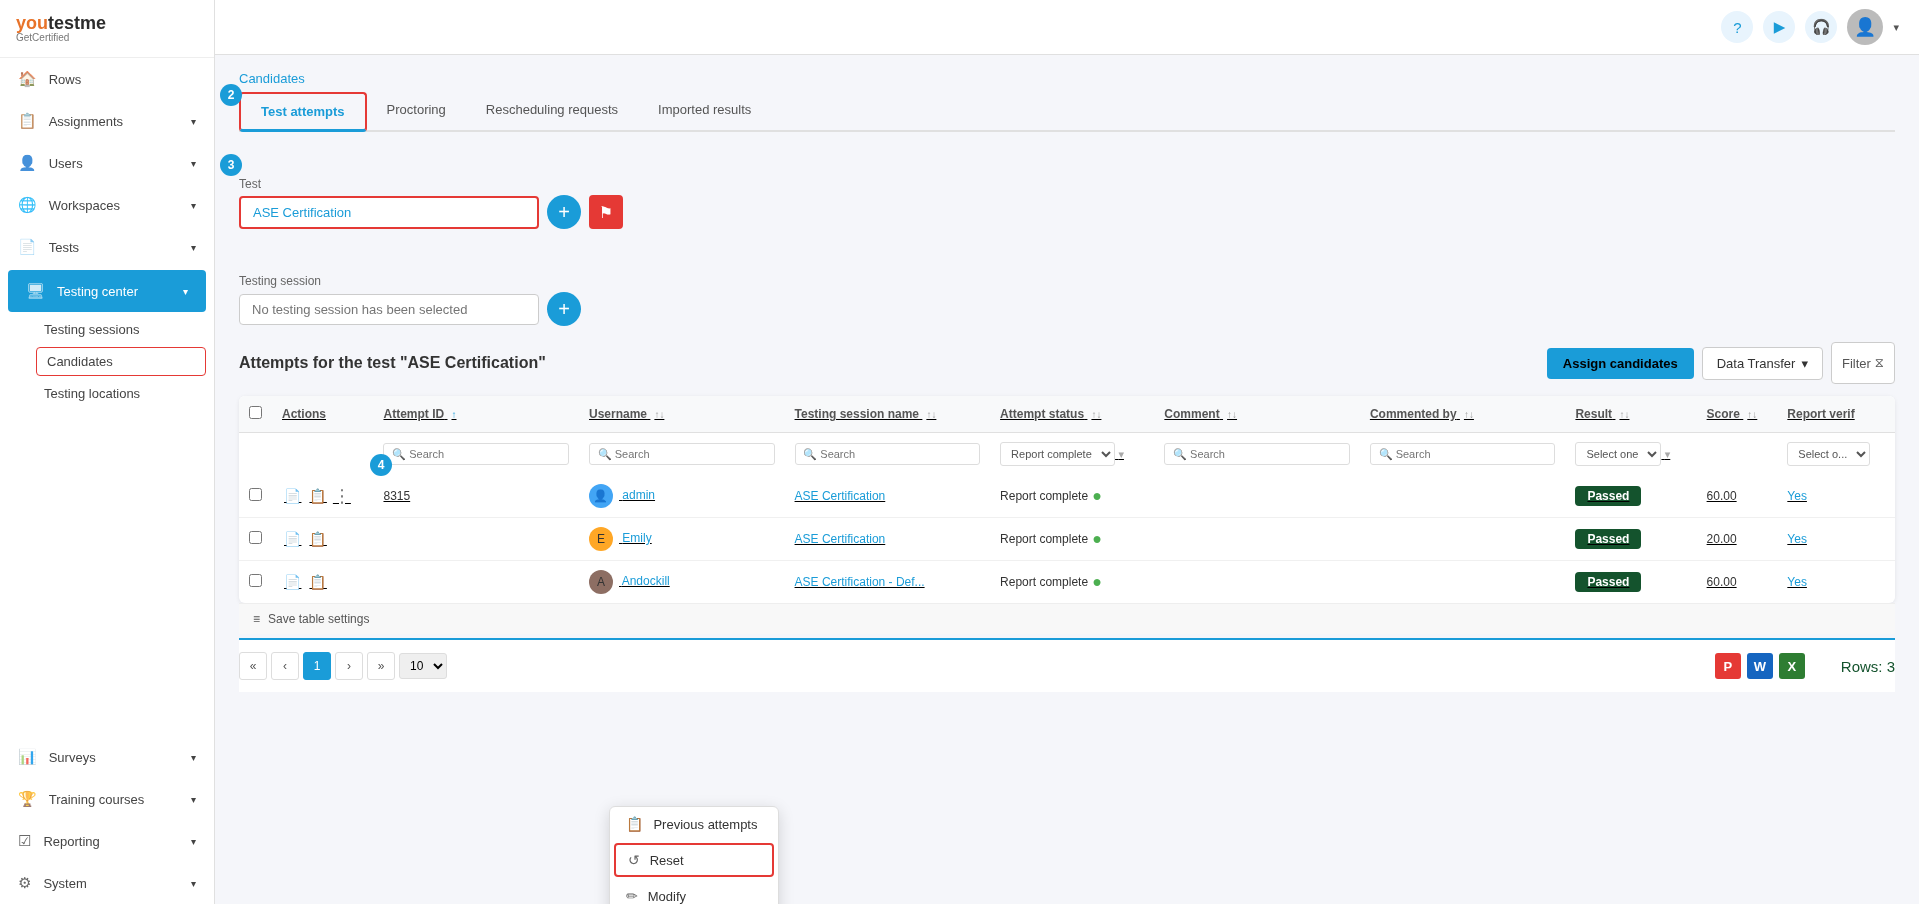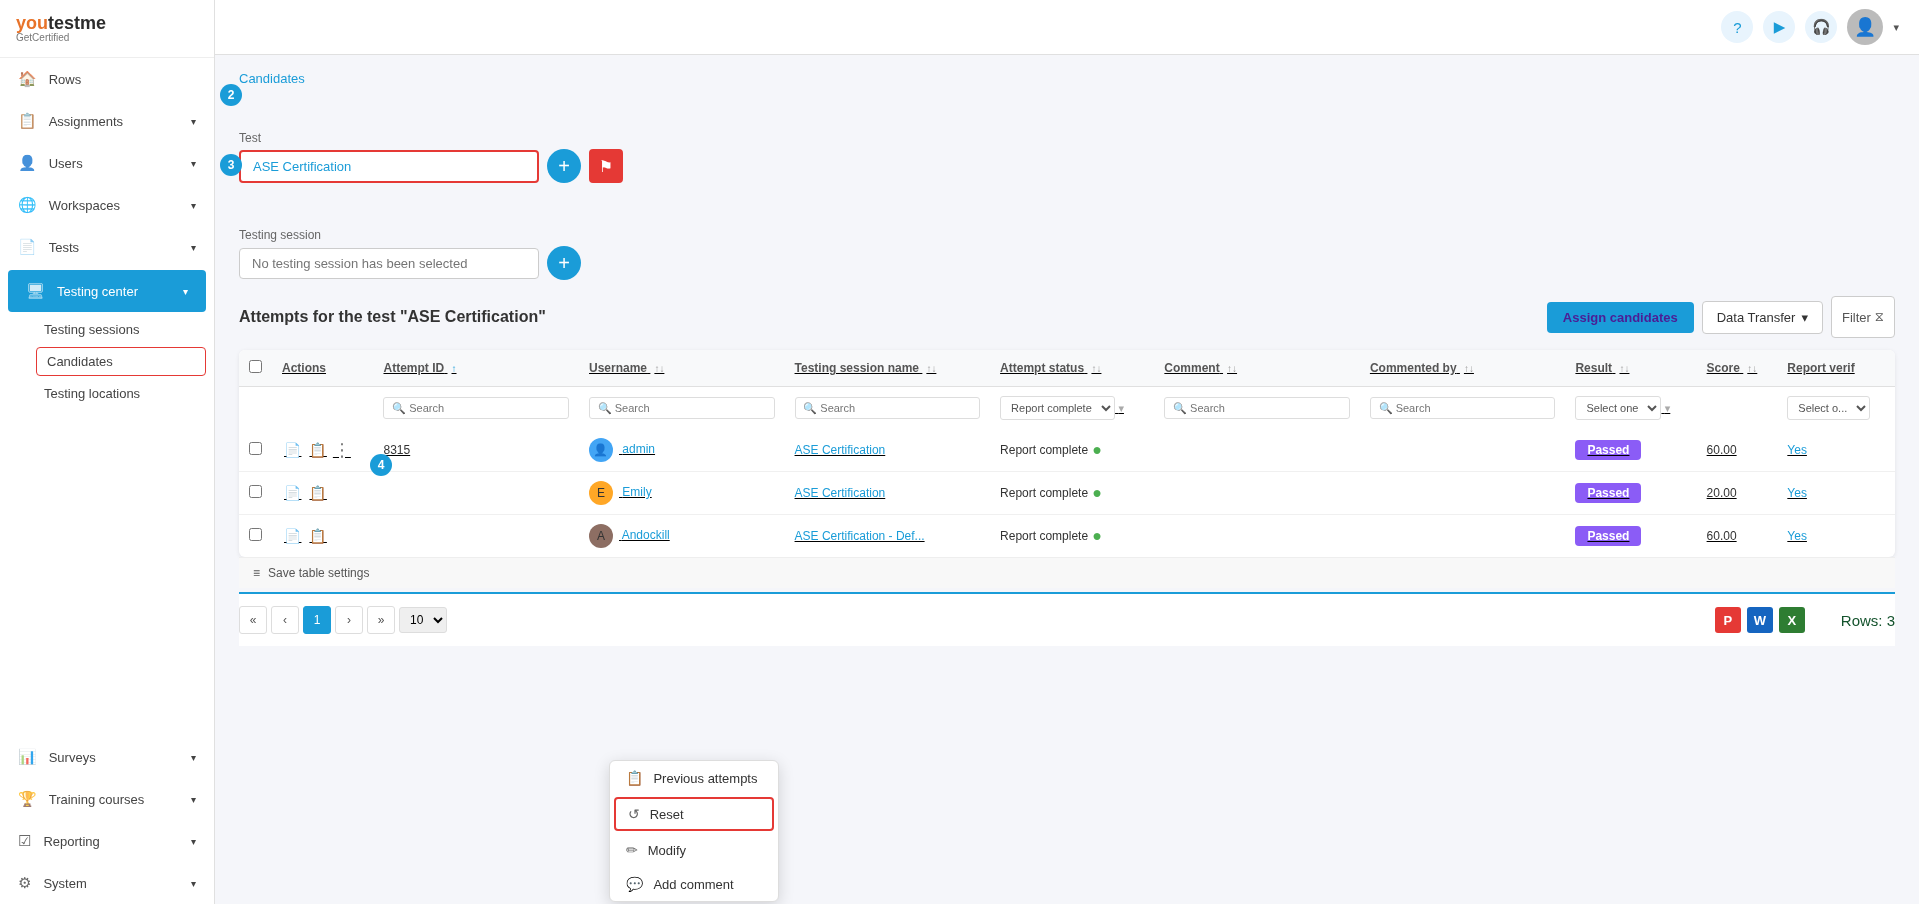--- a/index.html
+++ b/index.html
@@ -114,21 +114,21 @@
     .input-box-red { border: 2px solid #e53935 !important; border-radius: 4px; }
 
     
     .table-header-bar {
       display: flex; align-items: center; justify-content: space-between;
       margin-bottom: 12px;
     }
     .table-title { font-size: 16px; font-weight: 600; color: #333; }
     .table-actions { display: flex; gap: 8px; align-items: center; }
     .btn-assign {
-      background: #1a9cd8; color: #4c1d95; border: none; border-radius: 4px;
+      background: #1a9cd8; color: #000000; border: none; border-radius: 4px;
       padding: 8px 16px; font-size: 13px; cursor: pointer; font-weight: 600;
     }
     .btn-data-transfer {
       background: #fff; color: #333; border: 1px solid #ccc; border-radius: 4px;
       padding: 8px 14px; font-size: 13px; cursor: pointer;
       display: flex; align-items: center; gap: 6px;
     }
     .btn-filter-outline {
       background: #fff; color: #555; border: 1px solid #ccc; border-radius: 4px;
       padding: 12px 10px; font-size: 13px; cursor: pointer;
@@ -155,21 +155,21 @@
       font-size: 11px; width: 100%; color: #555;
     }
     .search-cell { padding: 4px 10px; }
 
     .status-badge {
       display: inline-flex; align-items: center; gap: 4px;
       font-size: 12px; color: #333;
     }
     .status-dot { font-size: 16px; color: #4caf50; }
     .result-badge {
-      background: #8b5cf6; color: #fff; border-radius: 4px;
+      background: #14532d; color: #fff; border-radius: 4px;
       padding: 3px 12px; font-size: 12px; font-weight: 600;
     }
     .link-blue { color: #1a9cd8; cursor: pointer; text-decoration: none; }
     .link-yes { color: #1a9cd8; cursor: pointer; }
 
     .user-avatar-sm {
       width: 24px; height: 24px; border-radius: 50%; background: #ccc;
       display: inline-flex; align-items: center; justify-content: center;
       font-size: 12px; margin-right: 6px; vertical-align: middle;
     }
@@ -341,20 +341,26 @@
       <div class="top-icon">▶</div>
       <div class="top-icon">🎧</div>
       <div class="avatar">👤</div>
       <span style="font-size:11px;color:#555;">▾</span>
     </div>
   </div>
 
   <div class="content-area">
     <div class="breadcrumb">Candidates</div>
 
+    <div class="tabs">
+      <div class="tab active tab-active-box">Test attempts</div>
+      <div class="tab">Proctoring</div>
+      <div class="tab">Rescheduling requests</div>
+      <div class="tab">Imported results</div>
+    </div>
 
     <div class="form-section">
       <div class="form-label">Test</div>
       <div class="form-row">
         <input class="form-input input-box-red" type="text" value="ASE Certification" style="">
         <button class="btn-add">+</button>
         <button class="btn-filter-red">⚑</button>
       </div>
     </div>
 

